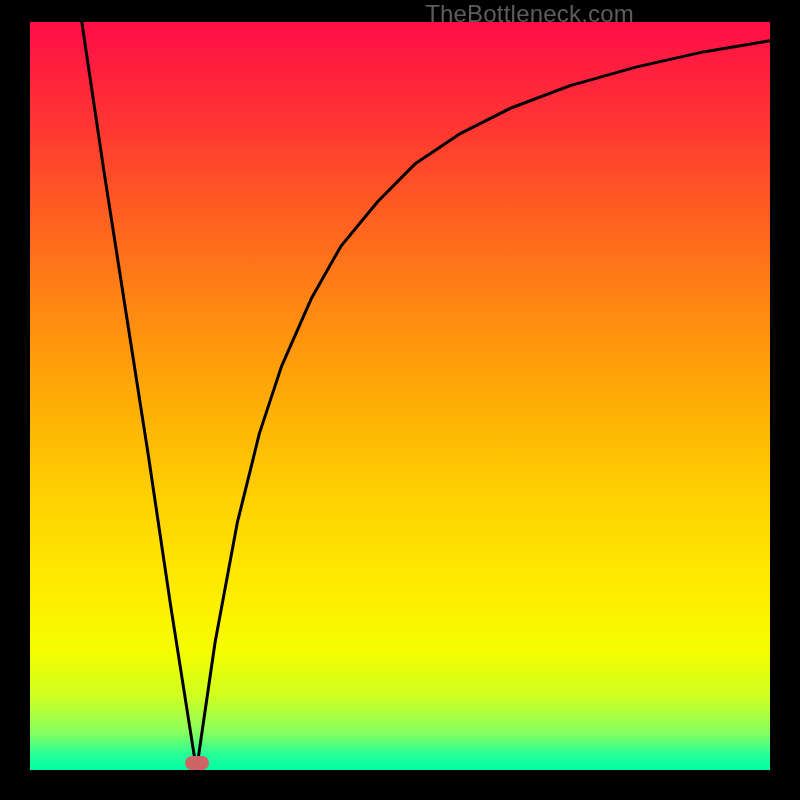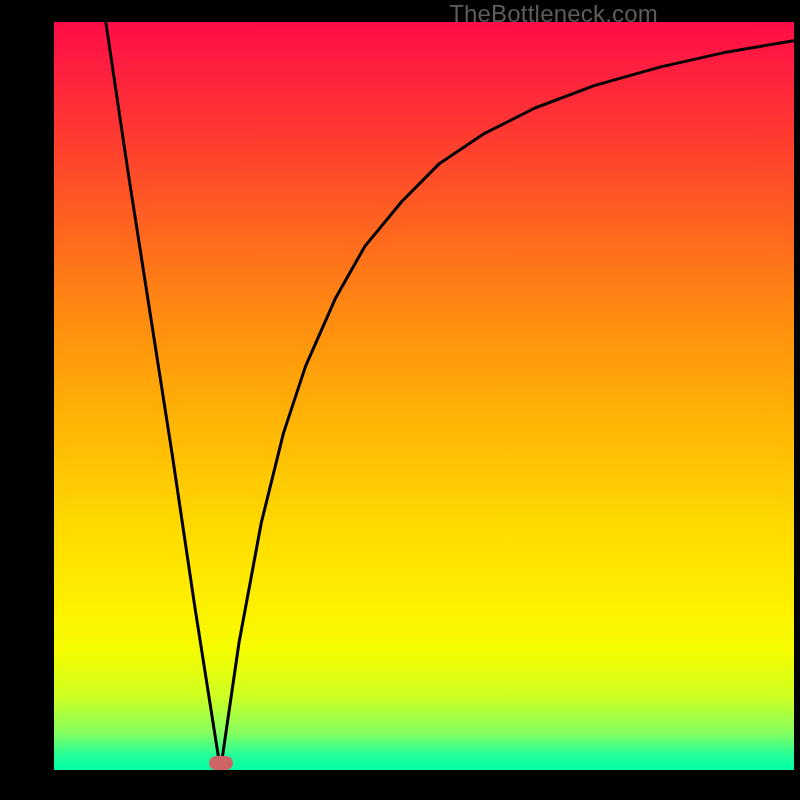--- a/index.html
+++ b/index.html
@@ -8,21 +8,20 @@
     width: 800px;
     height: 800px;
     background: #000000;
     font-family: Arial, Helvetica, sans-serif;
     overflow: hidden;
   }
   .stage {
     position: relative;
     width: 664px;
     height: 800px;
-    margin-left: 24px;
   }
   .plot-frame {
     position: absolute;
     left: 30px;
     top: 22px;
     width: 740px;
     height: 748px;
     background: #000000;
   }
   .plot-area {

